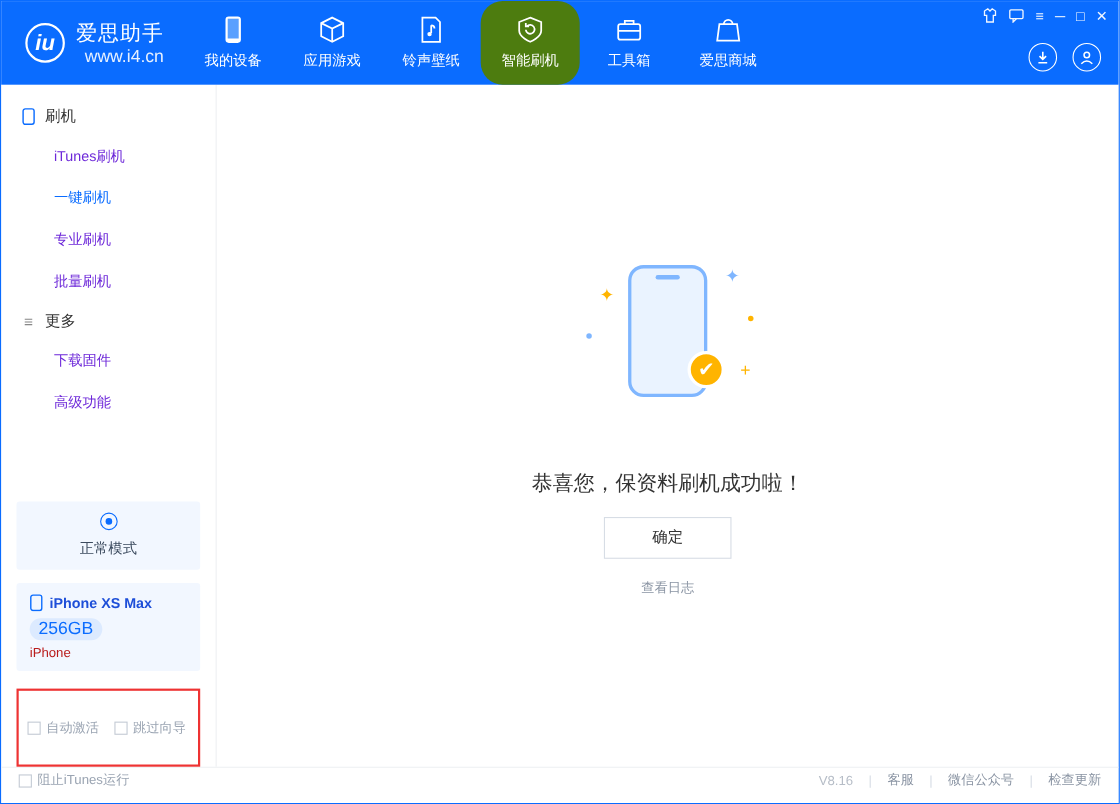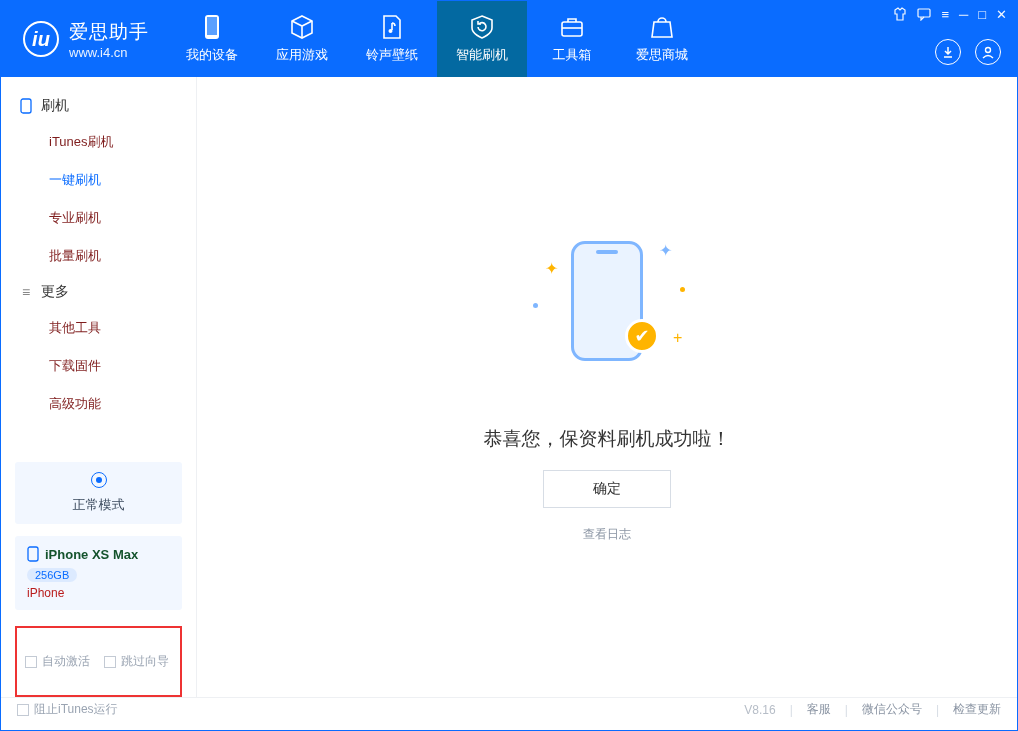--- a/index.html
+++ b/index.html
@@ -3,60 +3,60 @@
 <meta charset="utf-8">
 <style>
 * { margin: 0; padding: 0; box-sizing: border-box; font-family: "Microsoft YaHei", Arial, sans-serif; }
 body { background: #fff; width: 1018px; height: 731px; overflow: hidden; border: 1px solid #0a6cff; }
 
 
 .header { height: 76px; background: #0a6cff; display: flex; align-items: stretch; color: #fff; position: relative; }
 .logo-block { display: flex; align-items: center; padding: 0 18px 0 22px; gap: 10px; }
 .logo-circle { width: 36px; height: 36px; border: 2.5px solid #fff; border-radius: 50%; display: flex; align-items: center; justify-content: center; font-weight: bold; font-size: 20px; font-style: italic; }
 .logo-text .cn { font-size: 19px; font-weight: 500; letter-spacing: 1px; }
-.logo-text .url { font-size: 13px; opacity: .9; }
+.logo-text .url { font-size: 16px; opacity: .9; text-align: right; }
 .nav { display: flex; }
 .nav-item { width: 90px; display: flex; flex-direction: column; align-items: center; justify-content: center; gap: 6px; font-size: 13px; cursor: pointer; }
-.nav-item.active { background: #0369a1; }
+.nav-item.active { background: #4d7c0f; border-radius: 20px; }
 .nav-icon { width: 26px; height: 26px; display: flex; align-items: center; justify-content: center; }
 .winctrls { position: absolute; top: 6px; right: 10px; display: flex; gap: 10px; font-size: 13px; }
 .winctrls span { cursor: pointer; opacity: .95; }
 .header-right { position: absolute; right: 16px; bottom: 12px; display: flex; gap: 14px; }
 .hdr-circle { width: 26px; height: 26px; border: 1.5px solid #fff; border-radius: 50%; display: flex; align-items: center; justify-content: center; cursor: pointer; }
 
 
 .body { display: flex; height: 620px; }
 .sidebar { width: 196px; border-right: 1px solid #eef0f3; padding-top: 12px; display: flex; flex-direction: column; }
 .side-group-hd { display: flex; align-items: center; gap: 8px; padding: 8px 18px; font-size: 14px; color: #333; }
 .side-group-hd .gicon { width: 14px; height: 14px; display:flex; align-items:center; justify-content:center; color:#888;}
-.side-item { padding: 10px 18px 10px 48px; font-size: 13px; color: #7f1d1d; cursor: pointer; }
+.side-item { padding: 10px 18px 10px 48px; font-size: 13px; color: #6d28d9; cursor: pointer; }
 .side-item.active { color: #0a6cff; }
 .sidebar-spacer { flex: 1; }
 .mode-card, .device-card { margin: 6px 14px; background: #f2f7ff; border-radius: 3px; padding: 10px 12px; font-size: 13px; color: #3b4a5e; display:flex; flex-direction:column; gap:4px;}
 .mode-card { flex-direction: column; align-items: center; gap: 8px; }
 .mode-dot { width:16px;height:16px;border:1.5px solid #0a6cff;border-radius:50%;display:flex;align-items:center;justify-content:center;}
 .mode-dot::after{content:"";width:6px;height:6px;background:#0a6cff;border-radius:50%;}
-.device-card .dname{font-weight:600;color:#14532d;display:flex;align-items:center;gap:6px;}
-.device-card .cap{display:inline-block;background:#dceaff;color:#0a6cff;padding:1px 8px;border-radius:10px;font-size:11px;margin-top:2px;width:fit-content;}
+.device-card .dname{font-weight:600;color:#1d4ed8;display:flex;align-items:center;gap:6px;}
+.device-card .cap{display:inline-block;background:#dceaff;color:#0a6cff;padding:1px 8px;border-radius:10px;font-size:16px;margin-top:2px;width:fit-content;}
 .device-card .dtype{color:#b91c1c;font-size:12px;}
 .redbox { margin: 10px 14px 0; border: 2px solid #e33; padding: 25px 8px; display:flex; gap:14px; align-items:center;}
 .chk { display:flex; align-items:center; gap:5px; font-size:12px; color:#9aa4b2; cursor:pointer;}
 .chk .box{width:12px;height:12px;border:1px solid #c3cad4;background:#fff;}
 
 .main { flex:1; position:relative; display:flex; flex-direction:column; align-items:center; justify-content:center; gap:18px;}
 .illustration{position:relative;width:160px;height:140px;display:flex;align-items:center;justify-content:center;}
 .phone{width:72px;height:120px;border:3px solid #7fb6ff;border-radius:14px;background:#eaf3ff;position:relative;}
 .phone::before{content:"";position:absolute;top:6px;left:50%;transform:translateX(-50%);width:22px;height:4px;background:#7fb6ff;border-radius:3px;}
 .badge{position:absolute;right:28px;bottom:18px;width:34px;height:34px;background:#ffb400;border-radius:50%;display:flex;align-items:center;justify-content:center;color:#fff;font-size:18px;border:3px solid #fff;}
 .spark{position:absolute;width:8px;height:8px;color:#ffb400;}
 .spark.s1{left:18px;top:28px;} .spark.s2{right:20px;top:10px;color:#7fb6ff;} .spark.s3{right:6px;bottom:34px;}
 .dot{position:absolute;width:5px;height:5px;border-radius:50%;}
 .dot.d1{left:6px;top:72px;background:#7fb6ff;} .dot.d2{right:2px;top:56px;background:#ffb400;}
 .success-text{font-size:19px;color:#333;margin-top:37px;}
-.ok-btn{width:128px;height:38px;border:1px solid #d7dde5;background:#fff;font-size:14px;color:#333;cursor:pointer;}
+.ok-btn{width:116px;height:38px;border:1px solid #d7dde5;background:#fff;font-size:14px;color:#333;cursor:pointer;}
 .log-link{font-size:12px;color:#8a94a3;cursor:pointer;}
 
 
 .footer{height:24px;border-top:1px solid #eef0f3;display:flex;align-items:center;padding:0 16px;font-size:12px;color:#8a94a3;gap:14px;}
 .footer .chk .box{border-color:#c3cad4;}
 .footer-spacer{flex:1;}
 .flink{cursor:pointer;}
 .fdiv{color:#d7dde5;}
 .ver{color:#b6bdc7;}
 
@@ -177,21 +177,20 @@
     </div>
     <div class="side-item">iTunes刷机</div>
     <div class="side-item active">一键刷机</div>
     <div class="side-item">专业刷机</div>
     <div class="side-item">批量刷机</div>
 
     <div class="side-group-hd">
       <span class="gicon">≡</span>
       <span>更多</span>
     </div>
-    <div class="side-item">其他工具</div>
     <div class="side-item">下载固件</div>
     <div class="side-item">高级功能</div>
 
     <div class="sidebar-spacer"></div>
 
     <div class="mode-card">
       <span class="mode-dot"></span>
       <span>正常模式</span>
     </div>
     <div class="device-card">

